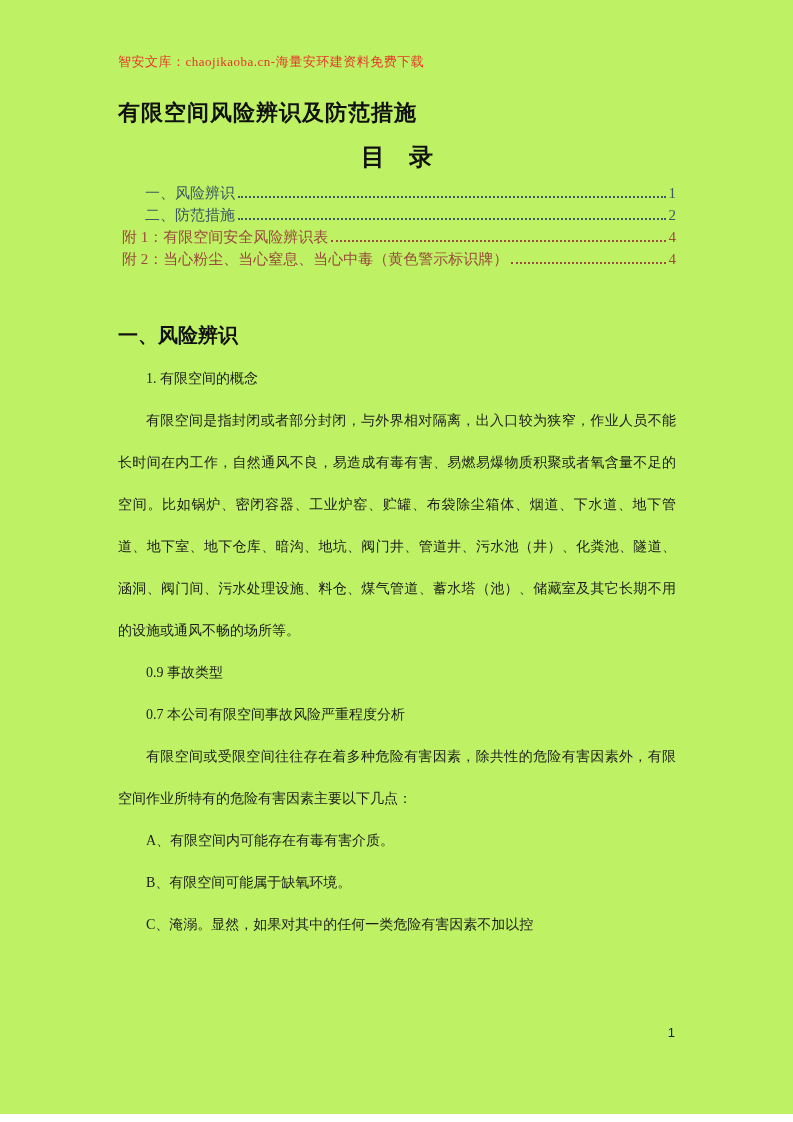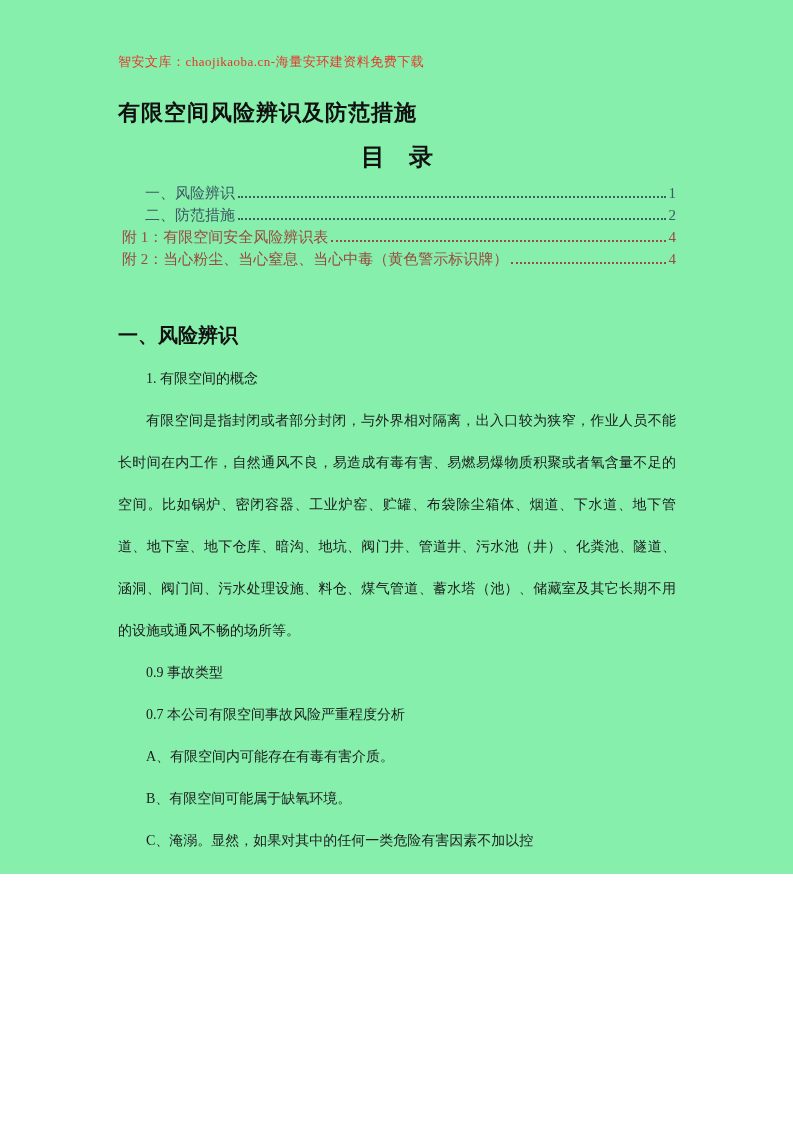--- a/index.html
+++ b/index.html
@@ -1,20 +1,20 @@
 <!DOCTYPE html>
 <html><head>
 <meta charset="utf-8">
 <style>
   html, body { margin: 0; padding: 0; background: #ffffff; }
   .page {
     position: relative;
     width: 793px;
-    height: 874px;
-    background: #86efac;
+    height: 1114px;
+    background: #bef264;
     box-sizing: border-box;
     overflow: hidden;
     font-family: "Liberation Serif", "DejaVu Serif", serif;
     color: #1f1f1f;
   }
   .doc-header {
     position: absolute;
     top: 53px;
     left: 118px;
     font-size: 13px;
@@ -130,20 +130,21 @@
       </div>
     </div>
 
     <h3 class="section-heading">一、风险辨识</h3>
 
     <div class="body-text">
       <p>1. 有限空间的概念</p>
       <p>有限空间是指封闭或者部分封闭，与外界相对隔离，出入口较为狭窄，作业人员不能长时间在内工作，自然通风不良，易造成有毒有害、易燃易爆物质积聚或者氧含量不足的空间。比如锅炉、密闭容器、工业炉窑、贮罐、布袋除尘箱体、烟道、下水道、地下管道、地下室、地下仓库、暗沟、地坑、阀门井、管道井、污水池（井）、化粪池、隧道、涵洞、阀门间、污水处理设施、料仓、煤气管道、蓄水塔（池）、储藏室及其它长期不用的设施或通风不畅的场所等。</p>
       <p>0.9 事故类型</p>
       <p>0.7 本公司有限空间事故风险严重程度分析</p>
+      <p>有限空间或受限空间往往存在着多种危险有害因素，除共性的危险有害因素外，有限空间作业所特有的危险有害因素主要以下几点：</p>
       <p>A、有限空间内可能存在有毒有害介质。</p>
       <p>B、有限空间可能属于缺氧环境。</p>
       <p>C、淹溺。显然，如果对其中的任何一类危险有害因素不加以控</p>
     </div>
 
   </div>
 
   <div class="page-number">1</div>
 
 </div>

